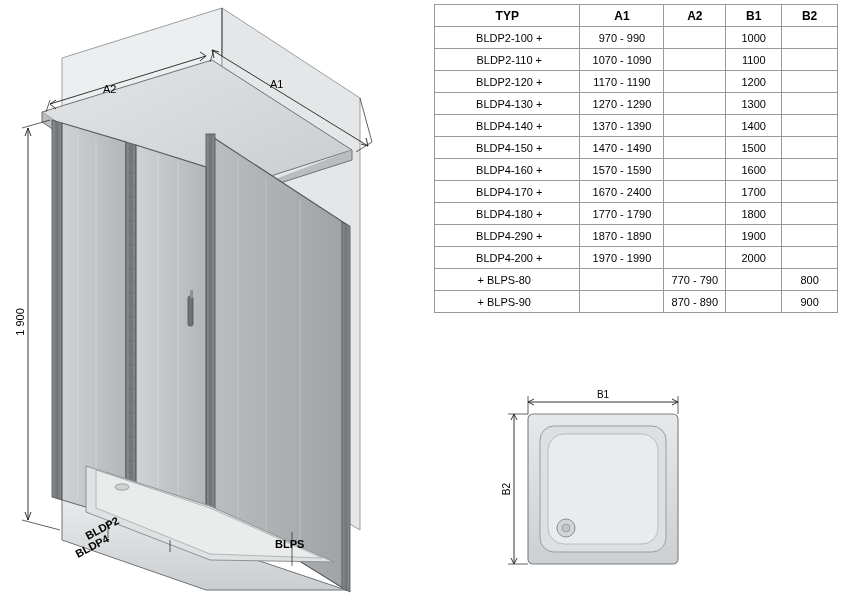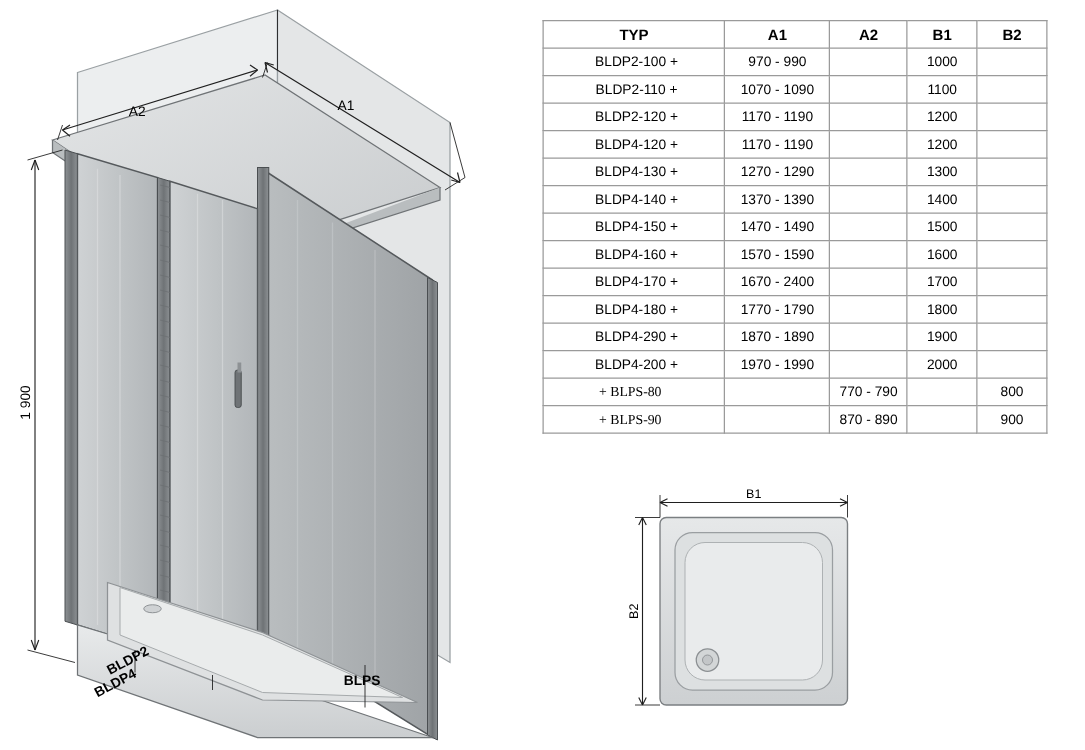--- a/index.html
+++ b/index.html
@@ -37,21 +37,21 @@
     font-size: 11px;
     font-weight: bold;
     font-family: "Liberation Sans", sans-serif;
     fill: #000;
   }
 
   
   #table-wrap {
     position: absolute;
     left: 434px;
-    top: 16px;
+    top: 4px;
     width: 420px;
   }
   table.spec {
     border-collapse: collapse;
     width: 404px;
     font-size: 11px;
   }
   table.spec th, table.spec td {
     border: 1px solid #9a9a9a;
     height: 21px;
@@ -65,21 +65,20 @@
     font-size: 12px;
   }
   table.spec td.typ {
     text-align: center;
     padding-left: 10px;
     font-size: 11px;
   }
   table.spec td.typ.center {
     text-align: center;
     padding-left: 0;
-    font-family: Liberation Serif, serif;
   }
   col.c-typ { width: 146px; }
   col.c-a1  { width: 84px; }
   col.c-a2  { width: 62px; }
   col.c-b1  { width: 56px; }
   col.c-b2  { width: 56px; }
 
   
   #tray {
     position: absolute;
@@ -293,27 +292,20 @@
           <td></td>
         </tr>
         <tr>
           <td class="typ">BLDP2-120 +</td>
           <td>1170 - 1190</td>
           <td></td>
           <td>1200</td>
           <td></td>
         </tr>
         <tr>
-          <td class="typ">BLDP4-120 +</td>
-          <td>1170 - 1190</td>
-          <td></td>
-          <td>1200</td>
-          <td></td>
-        </tr>
-        <tr>
           <td class="typ">BLDP4-130 +</td>
           <td>1270 - 1290</td>
           <td></td>
           <td>1300</td>
           <td></td>
         </tr>
         <tr>
           <td class="typ">BLDP4-140 +</td>
           <td>1370 - 1390</td>
           <td></td>

